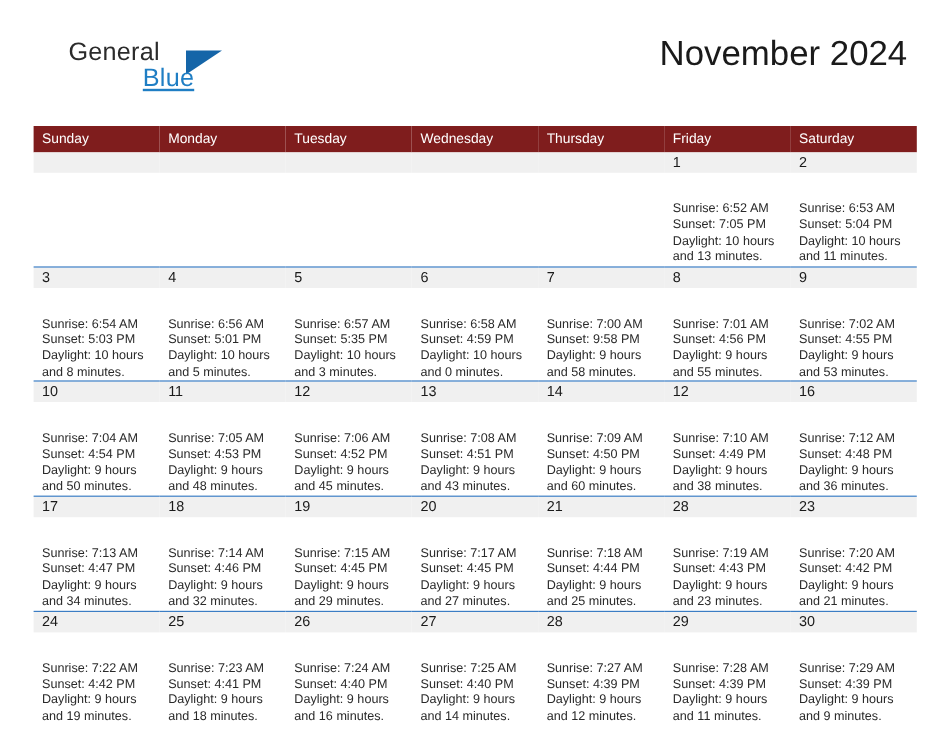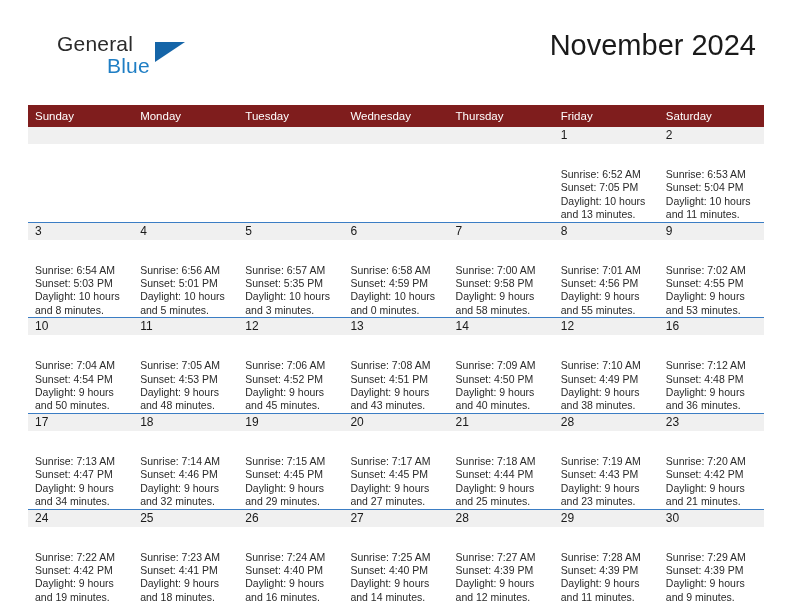--- a/index.html
+++ b/index.html
@@ -42,26 +42,27 @@
     position: absolute;
     left: 0;
     top: 0;
     font-size: 21px;
     letter-spacing: 0.2px;
     color: #2b2b2b;
     font-family: "Liberation Sans", sans-serif;
   }
   .brand-blue {
     position: absolute;
-    left: 50px;
+    left: 62px;
     top: 22px;
     font-size: 21px;
     letter-spacing: 0.2px;
     color: #1f7ec4;
     font-family: "Liberation Sans", sans-serif;
+    text-decoration: underline;
   }
   .brand-triangle {
     position: absolute;
     left: 98px;
     top: 10px;
     width: 0;
     height: 0;
     border-left: 30px solid #1565a8;
     border-bottom: 20px solid transparent;
   }
@@ -338,21 +339,21 @@
               <div>Daylight: 9 hours</div>
               <div>and 43 minutes.</div>
             </div>
           </td>
           <td>
             <div class="daynum-band">14</div>
             <div class="cell-body">
               <div>Sunrise: 7:09 AM</div>
               <div>Sunset: 4:50 PM</div>
               <div>Daylight: 9 hours</div>
-              <div>and 40 minutes.</div>
+              <div>and 60 minutes.</div>
             </div>
           </td>
           <td>
             <div class="daynum-band">12</div>
             <div class="cell-body">
               <div>Sunrise: 7:10 AM</div>
               <div>Sunset: 4:49 PM</div>
               <div>Daylight: 9 hours</div>
               <div>and 38 minutes.</div>
             </div>

